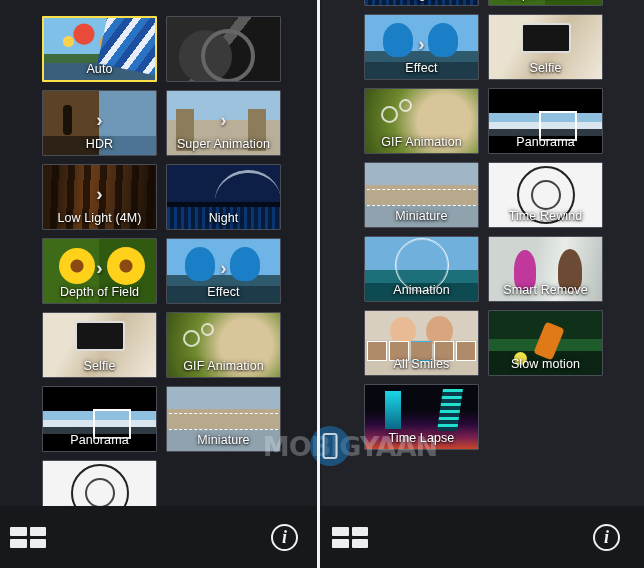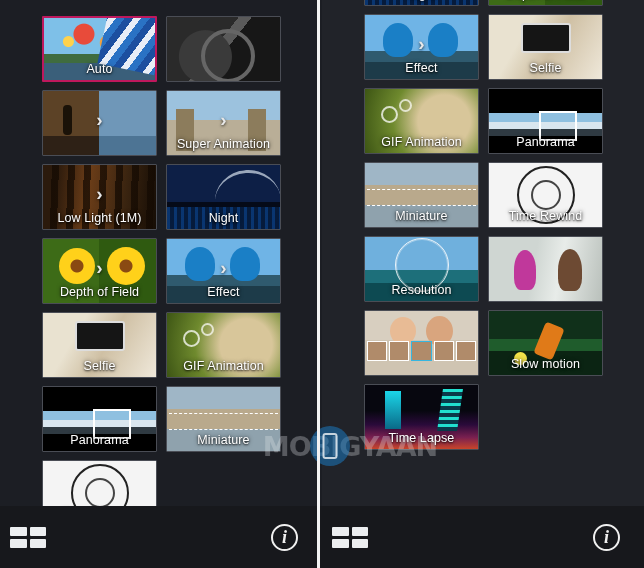--- a/index.html
+++ b/index.html
@@ -37,21 +37,21 @@
   .panel.right .grid { top: -60px; }
 
   .tile {
     position: relative;
     width: 115px; height: 66px;
     border: 1px solid #4a4d55;
     background: #0a0a0a;
     overflow: hidden;
     border-radius: 1px;
   }
-  .tile.selected { border: 2px solid #be185d; }
+  .tile.selected { border: 2px solid #fde047; }
 
   .thumb { position: absolute; inset: 0; overflow: hidden; }
   .tile-label {
     position: absolute; left: 0; right: 0; bottom: 4px;
     text-align: center;
     color: #ffffff;
     font-size: 12.5px;
     line-height: 14px;
     letter-spacing: 0.1px;
     text-shadow: 0 1px 2px rgba(0,0,0,.85), 0 0 4px rgba(0,0,0,.7);
@@ -257,30 +257,31 @@
         <div class="tile selected">
           <div class="thumb th-auto"></div>
           <div class="tile-label">Auto</div>
         </div>
         <div class="tile">
           <div class="thumb th-manual"></div>
         </div>
         <div class="tile">
           <div class="thumb th-hdr"></div>
           <div class="arrow">›</div>
+          <div class="tile-label">HDR</div>
         </div>
         <div class="tile">
           <div class="thumb th-superres"></div>
           <div class="arrow">›</div>
           <div class="tile-label">Super Animation</div>
         </div>
         <div class="tile">
           <div class="thumb th-lowlight"></div>
           <div class="arrow">›</div>
-          <div class="tile-label">Low Light (1M)</div>
+          <div class="tile-label">Low Light (4M)</div>
         </div>
         <div class="tile">
           <div class="thumb th-night"></div>
           <div class="tile-label">Night</div>
         </div>
         <div class="tile">
           <div class="thumb th-dof"></div>
           <div class="arrow">›</div>
           <div class="tile-label">Depth of Field</div>
         </div>
@@ -352,34 +353,36 @@
         <div class="tile">
           <div class="thumb th-mini"></div>
           <div class="tile-label">Miniature</div>
         </div>
         <div class="tile">
           <div class="thumb th-rewind"></div>
           <div class="tile-label">Time Rewind</div>
         </div>
         <div class="tile">
           <div class="thumb th-panosphere"></div>
-          <div class="tile-label">Resolution</div>
+          <div class="tile-label">Animation</div>
         </div>
         <div class="tile">
           <div class="thumb th-smartremove"></div>
+          <div class="tile-label">Smart Remove</div>
         </div>
         <div class="tile">
           <div class="thumb th-allsmiles"></div>
           <div class="smile-strip">
             <i></i>
             <i></i>
             <i class="sel"></i>
             <i></i>
             <i></i>
           </div>
+          <div class="tile-label">All Smiles</div>
         </div>
         <div class="tile">
           <div class="thumb th-slowmo"></div>
           <div class="tile-label">Slow motion</div>
         </div>
         <div class="tile">
           <div class="thumb th-timelapse"></div>
           <div class="tile-label">Time Lapse</div>
         </div>
       </div>

